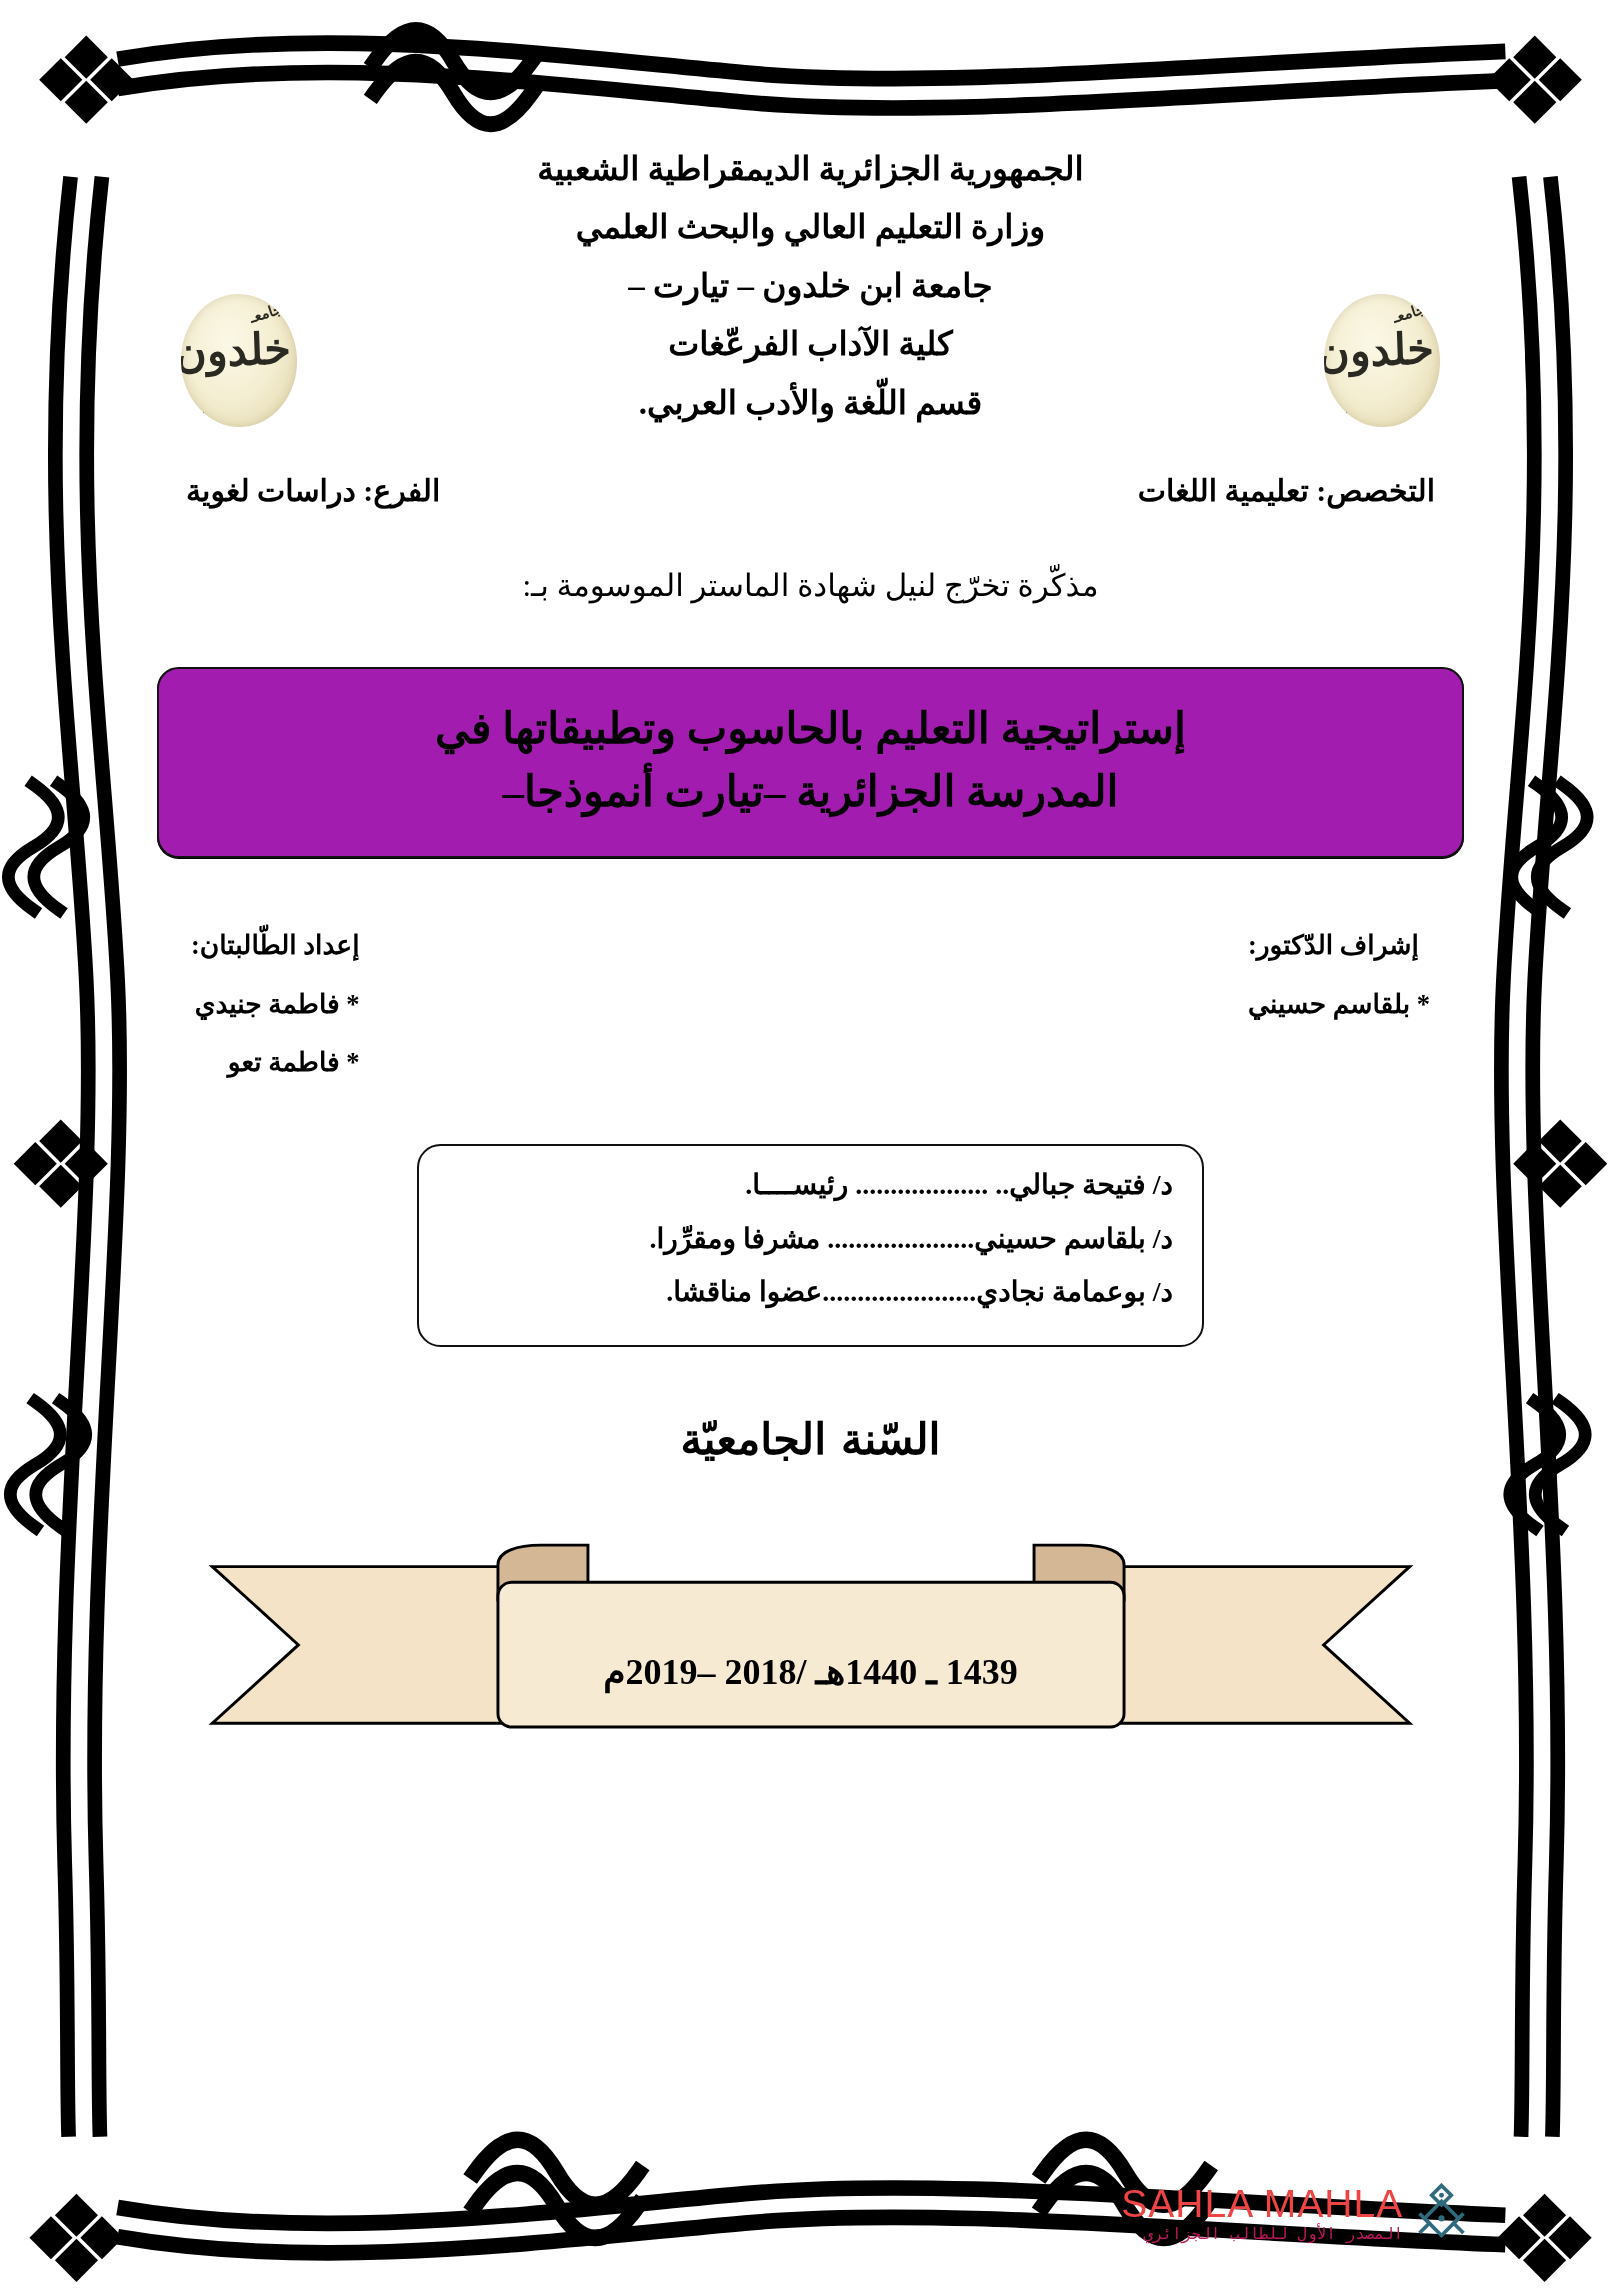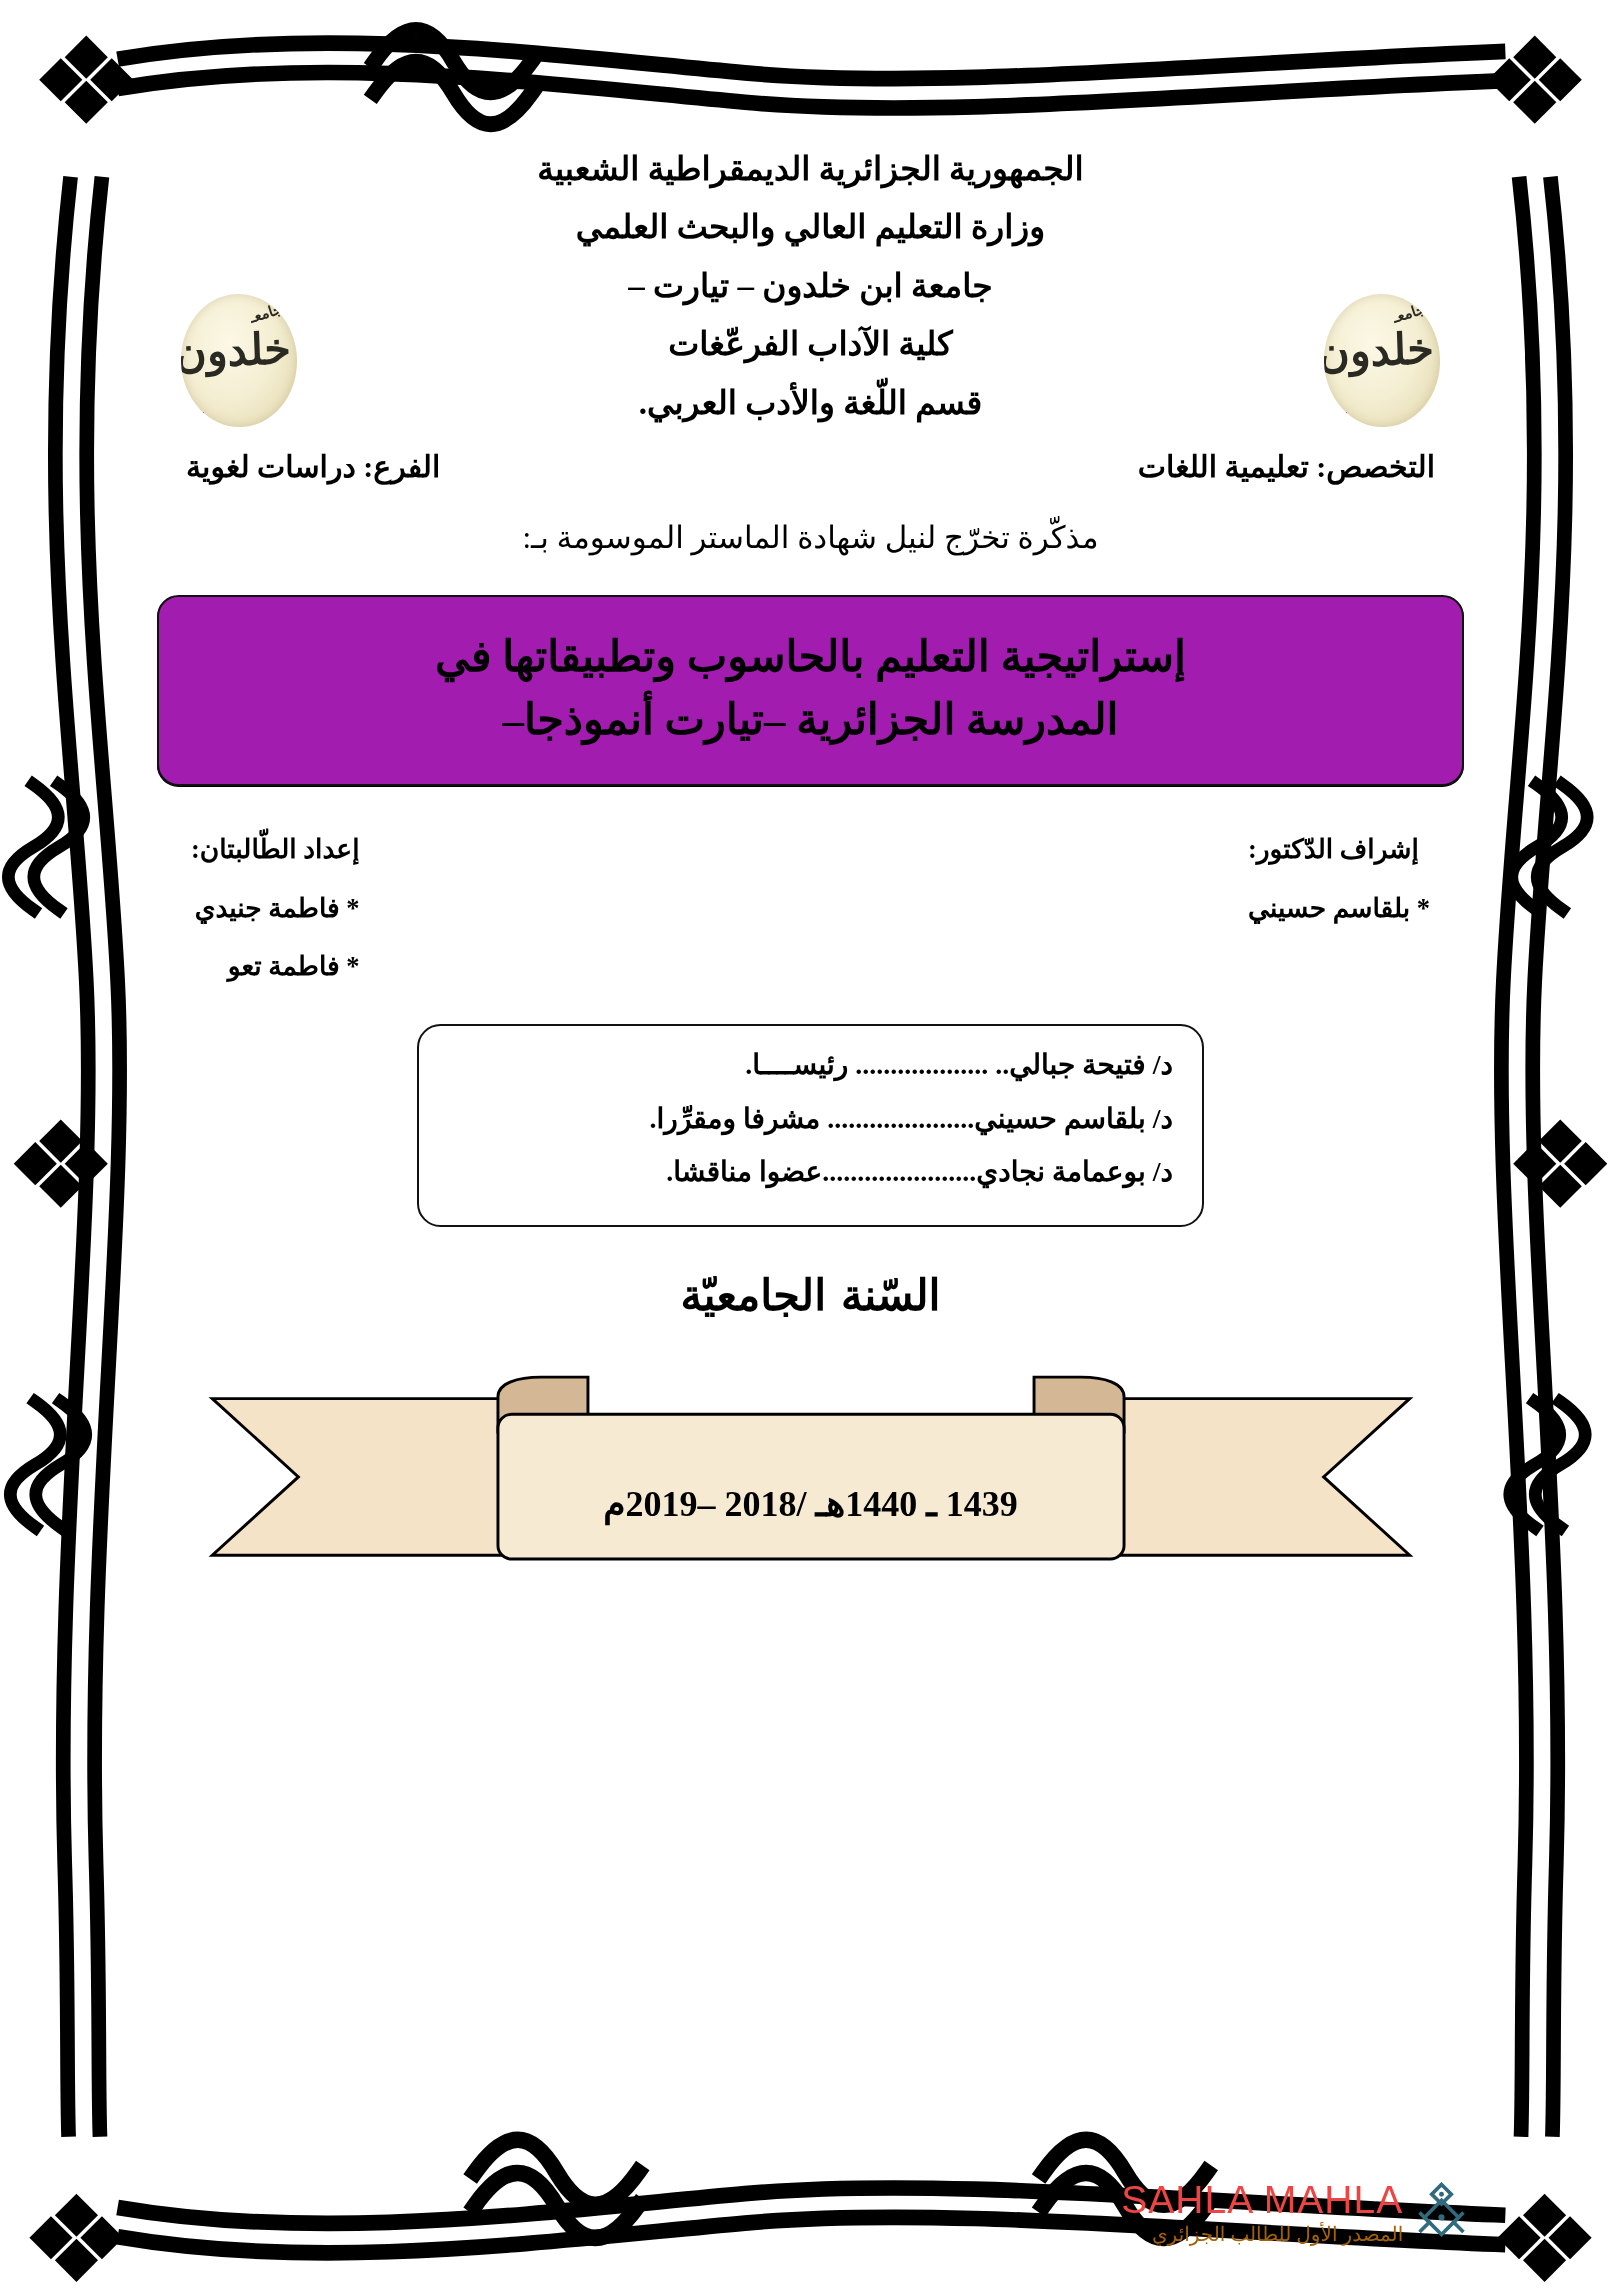--- a/index.html
+++ b/index.html
@@ -14,20 +14,21 @@
   
   .frame{position:absolute;inset:0;pointer-events:none;}
   .frame svg{position:absolute;top:0;left:0;width:1621px;height:2293px;}
 
   
   .content{
     position:absolute;
     left:147px;right:147px;top:147px;bottom:118px;
     display:flex;flex-direction:column;align-items:stretch;
     text-align:center;
+    gap:24px;
   }
 
   .hdr-line{
     font-family:"Liberation Serif","DejaVu Serif",serif;
     font-weight:bold;
     font-size:33px;
     line-height:1.0;
     letter-spacing:0px;
     margin:0 0 25.5px 0;
     text-align:center;
@@ -132,22 +133,22 @@
     position:absolute;right:149px;bottom:49px;
     display:flex;align-items:center;gap:7.8px;
     direction:ltr;
   }
   .watermark .wm-text{display:flex;flex-direction:column;align-items:flex-end;line-height:1;}
   .watermark .wm-main{
     font-family:"Liberation Sans","DejaVu Sans",sans-serif;
     font-size:39px;color:#ef4444;letter-spacing:1px;margin-left:8px;
   }
   .watermark .wm-sub{
-    font-family:Liberation Serif, serif;
-    font-size:20px;color:#a16207;direction:rtl;margin-top:4.9px;
+    font-family:Liberation Mono, monospace;
+    font-size:16px;color:#be185d;direction:rtl;margin-top:4.9px;
   }
   .watermark .wm-logo{width:61px;height:61px;}
 </style>
 </head>
 <body>
 
 <div class="page">
 
   <div class="frame">
     <svg viewBox="0 0 1654 2339" xmlns="http://www.w3.org/2000/svg" aria-hidden="true">

